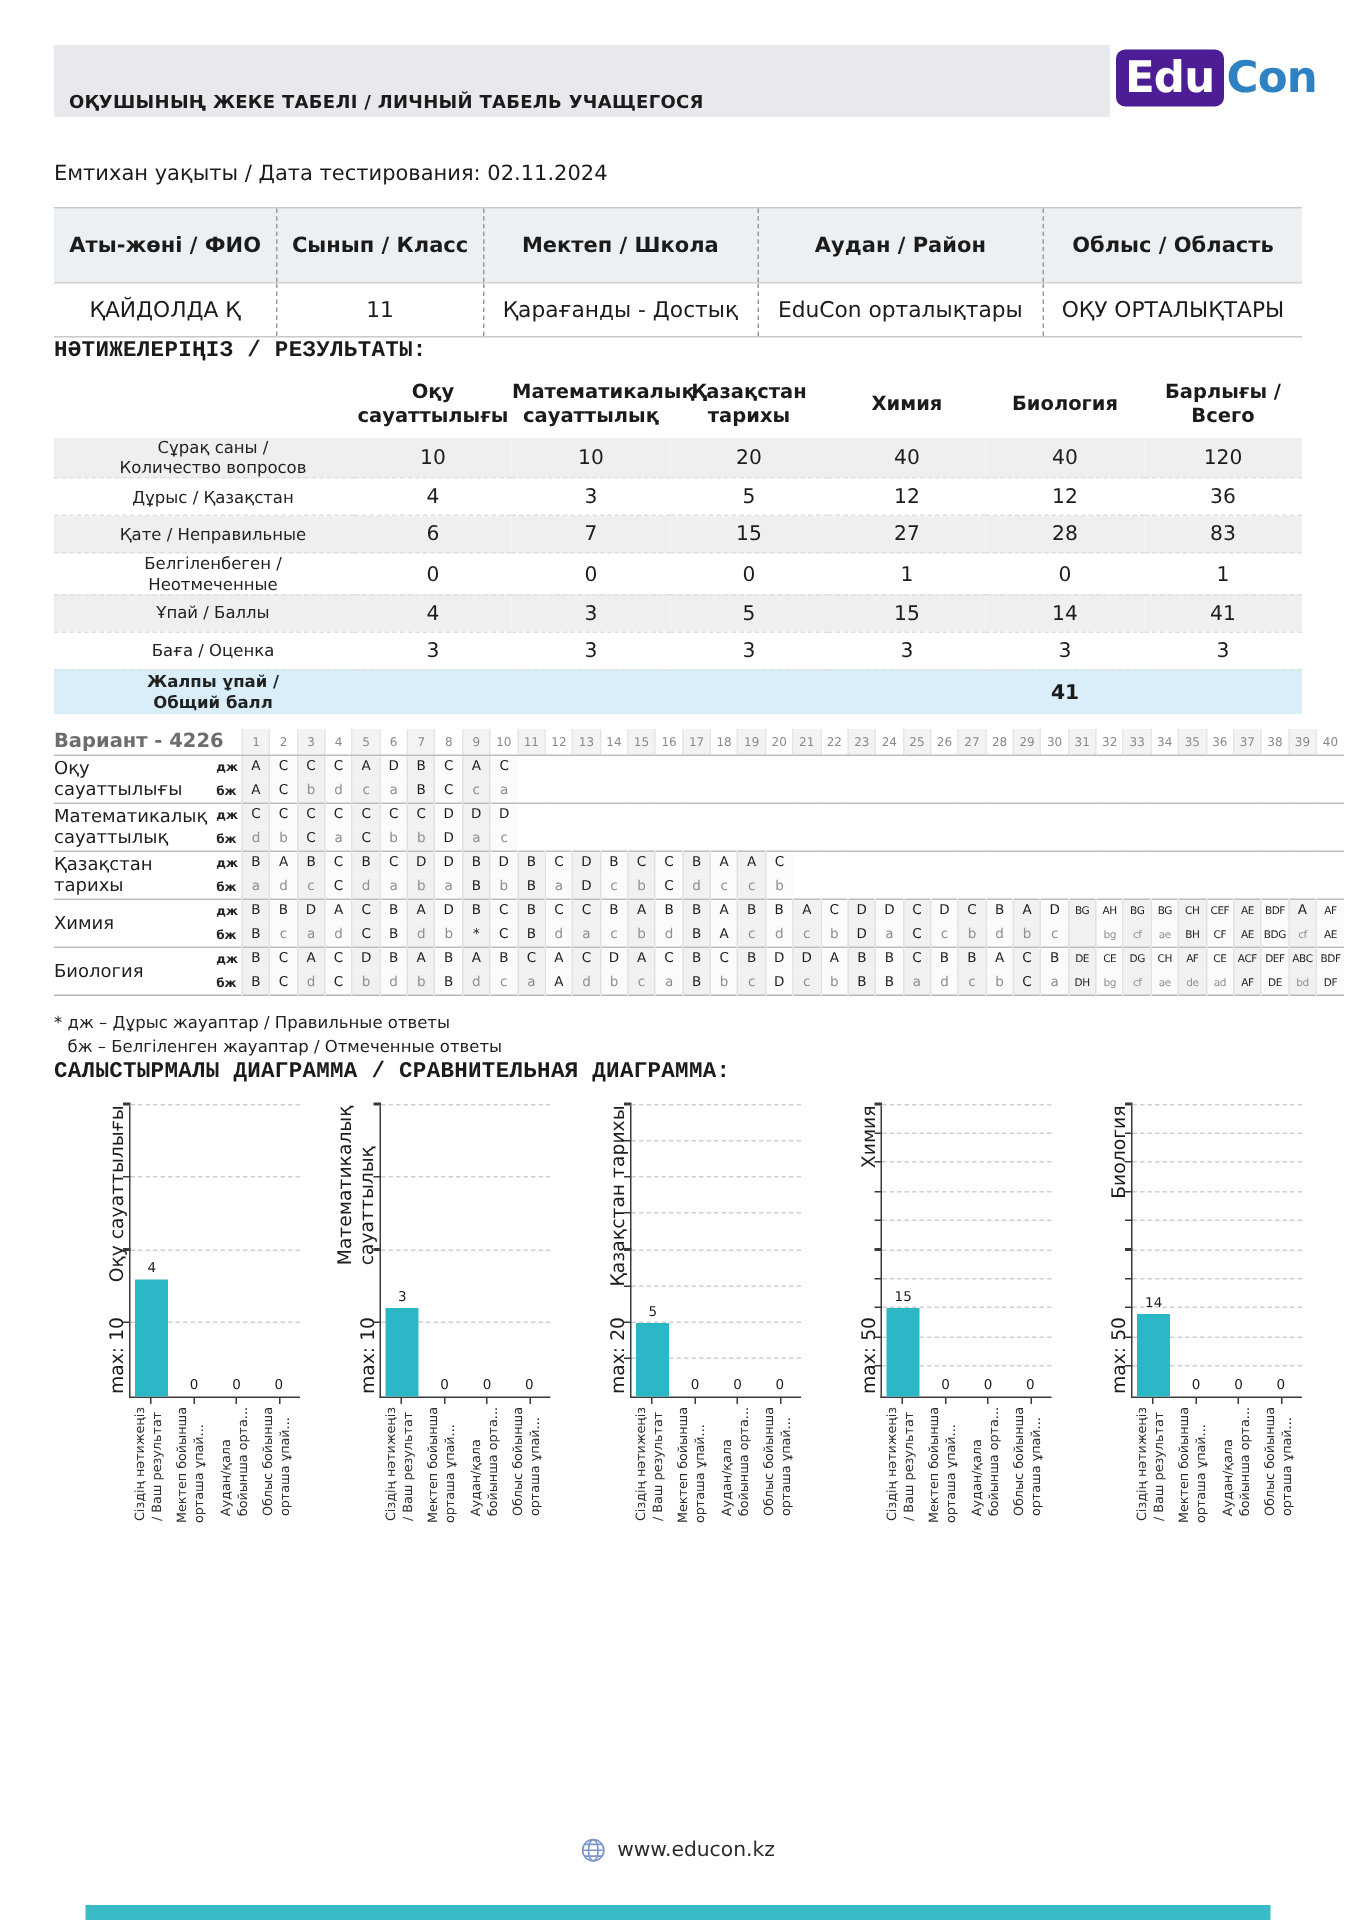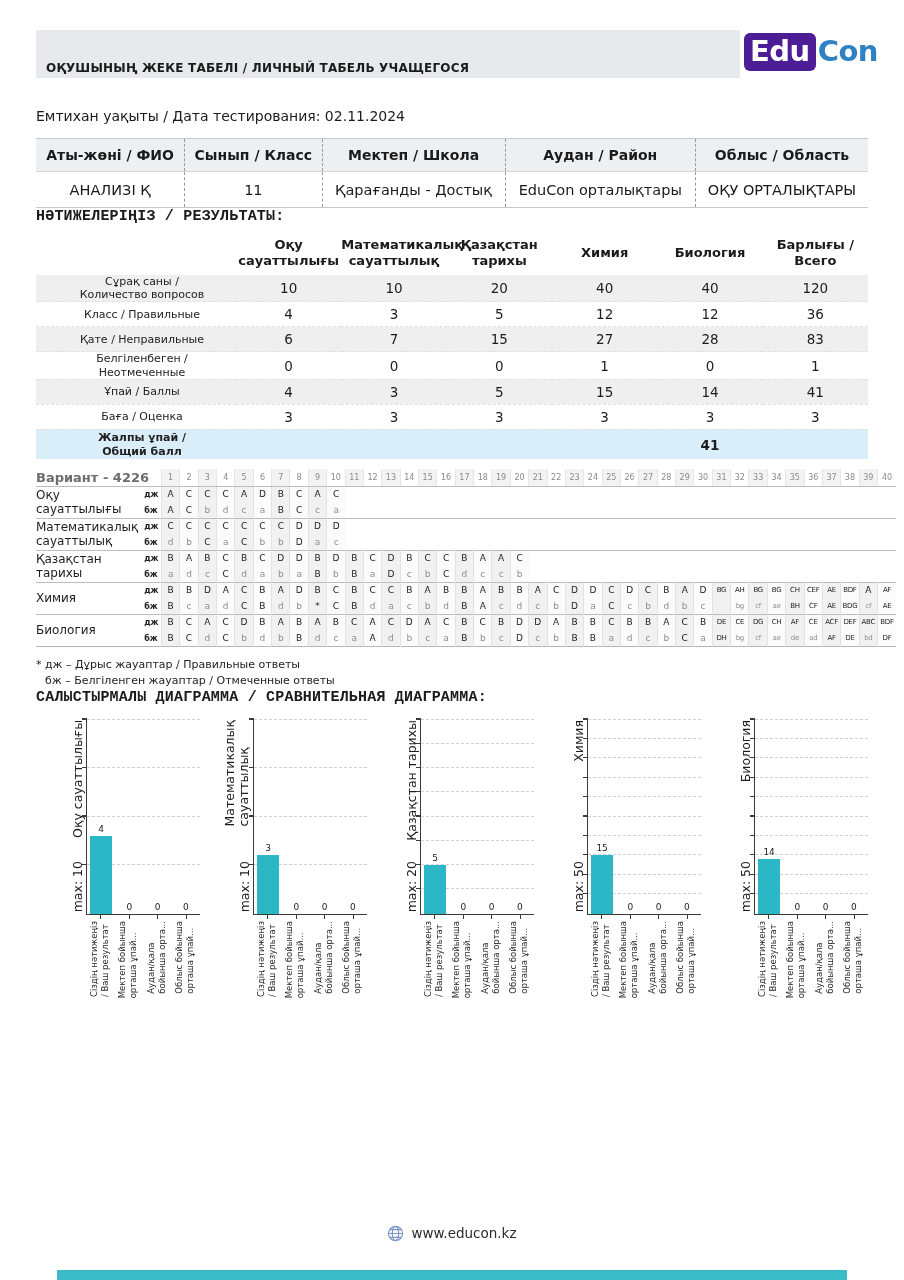--- a/index.html
+++ b/index.html
@@ -10,21 +10,21 @@
   .title-bar { margin-top:30px; width:704px; height:48px; background:#e7e9ec; display:flex; align-items:center; padding-left:10px; }
   .title-bar span { font-size:12px; font-weight:bold; letter-spacing:0.2px;margin-top:28px; }
   .logo { position:absolute; top:34px; right:26px; font-weight:bold; font-size:29px; letter-spacing:-0.5px; }
   .logo-edu { background:#4c1d95; color:#fff; padding:1px 6px 3px 6px; border-radius:6px; }
   .logo-con { color:#2e82c4; margin-left:2px; }
 
   .date-line { margin-top:30px; font-size:14px; }
 
   
   .student-table { margin-top:14px; width:832px; border-collapse:collapse; text-align:center; }
-  .student-table th { background:#edf0f3; font-size:14px; font-weight:bold; height:33px; border-top:1px solid #c9c9c9; border-bottom:1px solid #d5d5d5; border-left:1px dashed #9a9a9a; }
+  .student-table th { background:#edf0f3; font-size:14px; font-weight:bold; height:50px; border-top:1px solid #c9c9c9; border-bottom:1px solid #d5d5d5; border-left:1px dashed #9a9a9a; }
   .student-table td { font-size:14.5px; height:36px; border-bottom:1px solid #c9c9c9; border-left:1px dashed #9a9a9a; }
   .student-table th:first-child, .student-table td:first-child { border-left:none; }
 
   .section-title { font-size:15px; font-weight:bold; letter-spacing:0.2px;font-family:Liberation Mono, monospace; }
 
   
   .results-table { margin-top:6px; width:832px; border-collapse:collapse; text-align:center; table-layout:fixed; }
   .results-table th.corner { width:200px; }
   .results-table th.rcol { font-size:13px; font-weight:bold; white-space:pre-line; height:44px; vertical-align:middle; line-height:1.25; }
   .results-table td.rlabel { text-align:center; font-size:11px; padding-left:12px; white-space:pre-line; line-height:1.2; color:#222; }
@@ -101,21 +101,21 @@
         <tr id="student-head">
           <th>Аты-жөні / ФИО</th>
           <th>Сынып / Класс</th>
           <th>Мектеп / Школа</th>
           <th>Аудан / Район</th>
           <th>Облыс / Область</th>
         </tr>
       </thead>
     <tbody>
         <tr id="student-body">
-          <td>АНАЛИЗІ Қ</td>
+          <td>ҚАЙДОЛДА Қ</td>
           <td>11</td>
           <td>Қарағанды - Достық</td>
           <td>EduCon орталықтары</td>
           <td>ОҚУ ОРТАЛЫҚТАРЫ</td>
         </tr>
       </tbody>
   </table>
 
   <div class="section-title">НӘТИЖЕЛЕРІҢІЗ / РЕЗУЛЬТАТЫ:</div>
 
@@ -139,21 +139,21 @@
           <td class="rlabel">Сұрақ саны /
 Количество вопросов</td>
           <td class="rval">10</td>
           <td class="rval">10</td>
           <td class="rval">20</td>
           <td class="rval">40</td>
           <td class="rval">40</td>
           <td class="rval">120</td>
         </tr>
         <tr class="plain">
-          <td class="rlabel">Класс / Правильные</td>
+          <td class="rlabel">Дұрыс / Қазақстан</td>
           <td class="rval">4</td>
           <td class="rval">3</td>
           <td class="rval">5</td>
           <td class="rval">12</td>
           <td class="rval">12</td>
           <td class="rval">36</td>
         </tr>
         <tr class="shade">
           <td class="rlabel">Қате / Неправильные</td>
           <td class="rval">6</td>

